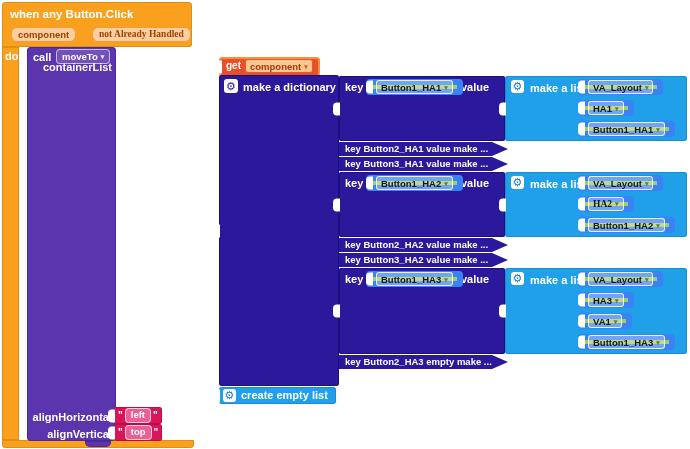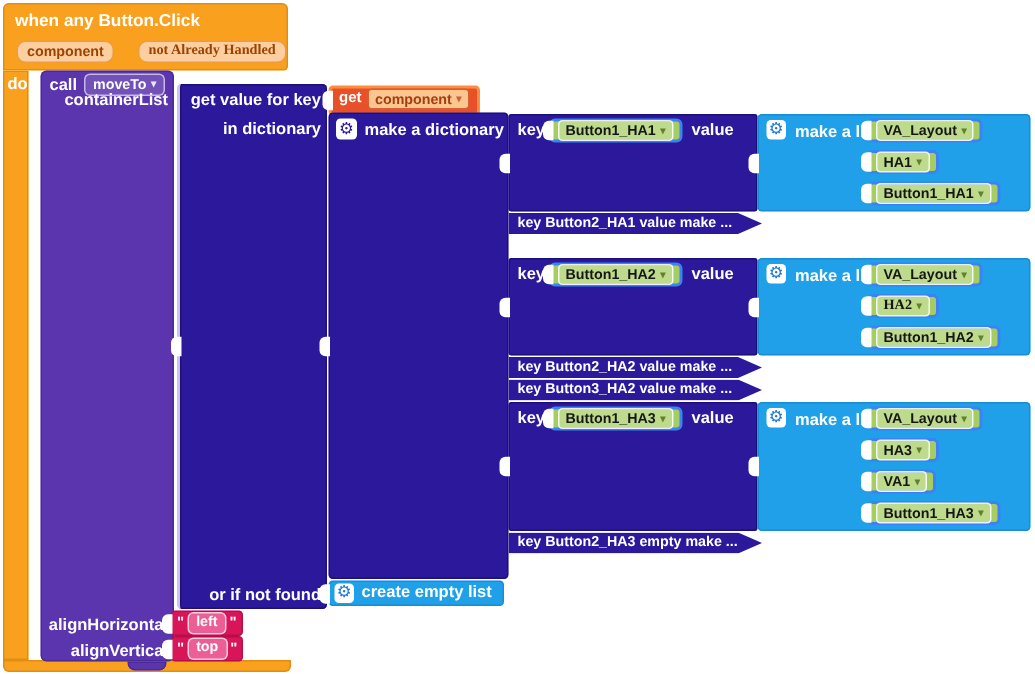--- a/index.html
+++ b/index.html
@@ -29,21 +29,21 @@
     color:#9C4300;font-size:9.5px;font-weight:bold;white-space:nowrap;
   }
   .dropchip{ 
     display:inline-flex;align-items:center;gap:3px;height:15px;padding:0 5px;
     background:rgba(255,255,255,.14);border:1px solid rgba(255,255,255,.6);
     border-radius:4px;color:#fff;font-size:9.5px;font-weight:bold;white-space:nowrap;
   }
   .caret{font-size:7px;line-height:1;opacity:.85;}
   .greenchip{
     display:inline-flex;align-items:center;height:16px;padding:0 4px;
-    background:#A5CD61;border:2px solid #3b82f6;border-radius:4px;white-space:nowrap;
+    background:#A5CD61;border:6px solid #3b82f6;border-radius:4px;white-space:nowrap;
   }
   .greenchip .inner{
     display:inline-flex;align-items:center;gap:3px;height:12px;padding:0 4px;
     background:rgba(255,255,255,.28);border:1px solid rgba(255,255,255,.85);
     border-radius:3px;color:#161616;font-size:9.5px;font-weight:bold;
   }
   .greenchip .caret{color:#56701f;}
   .gear{
     display:flex;align-items:center;justify-content:center;
     width:14px;height:14px;background:#fff;border-radius:3px;font-size:11px;line-height:1;
@@ -80,25 +80,20 @@
   <div class="abs purple" style="left:85px;top:441px;width:26px;height:6px;border-radius:0 0 5px 5px;"></div>
   <div class="lbl abs" style="left:33px;top:51px;">call</div>
   <span class="dropchip abs" style="left:56px;top:49px;">
     <span>moveTo</span>
     <span class="caret">▾</span>
   </span>
   <div class="lbl rlbl abs" style="left:24px;top:61px;width:88px;">containerList</div>
   <div class="lbl rlbl abs" style="left:24px;top:411px;width:88px;">alignHorizontal</div>
   <div class="lbl rlbl abs" style="left:24px;top:428px;width:88px;">alignVertical</div>
 
-  <div class="abs dictblue plug" style="left:118px;top:56px;width:100px;height:350px;border-radius:3px;border-left:2px solid #CCC3F0;">
-    <div class="lbl rlbl abs" style="left:6px;top:5px;width:88px;">get value for key</div>
-    <div class="lbl rlbl abs" style="left:6px;top:24px;width:88px;">in dictionary</div>
-    <div class="lbl rlbl abs" style="left:6px;top:335px;width:88px;">or if not found</div>
-  </div>
 
   <div class="abs getter plug" style="left:219px;top:57px;height:20px;border-radius:3px;display:flex;align-items:flex-start;gap:4px;padding:0 5px;">
     <span class="lbl" style="font-size:10px;">get</span>
     <span style="display:inline-flex;align-items:center;gap:3px;height:12px;padding:0 4px;background:#FBC68F;border:1px solid #D86030;border-radius:3px;color:#A33D12;font-size:9.5px;font-weight:bold;">
       <span>component</span>
       <span class="caret" style="color:#C4502A;">▾</span>
     </span>
   </div>
 
   <div class="abs dictblue plug" style="left:219px;top:75px;width:120px;height:311px;border-radius:3px;">
@@ -135,20 +130,23 @@
   <span class="greenchip abs plug" style="left:578px;top:121px;">
     <span class="inner">
         <span>Button1_HA1</span>
         <span class="caret">▾</span>
       </span>
   </span>
 
   <div class="collapsed" style="top:142px;">
     <span>key Button2_HA1 value make ...</span>
   </div>
+  <div class="collapsed" style="top:157px;">
+    <span>key Button3_HA1 value make ...</span>
+  </div>
 
   <div class="abs dictblue plug" style="left:339px;top:172px;width:166px;height:65px;border-radius:2px;">
     <div class="lbl abs" style="left:6px;top:5px;">key</div>
     <div class="lbl abs" style="left:122px;top:5px;">value</div>
   </div>
   <span class="greenchip abs plug" style="left:366px;top:175px;">
     <span class="inner">
         <span>Button1_HA2</span>
         <span class="caret">▾</span>
       </span>

